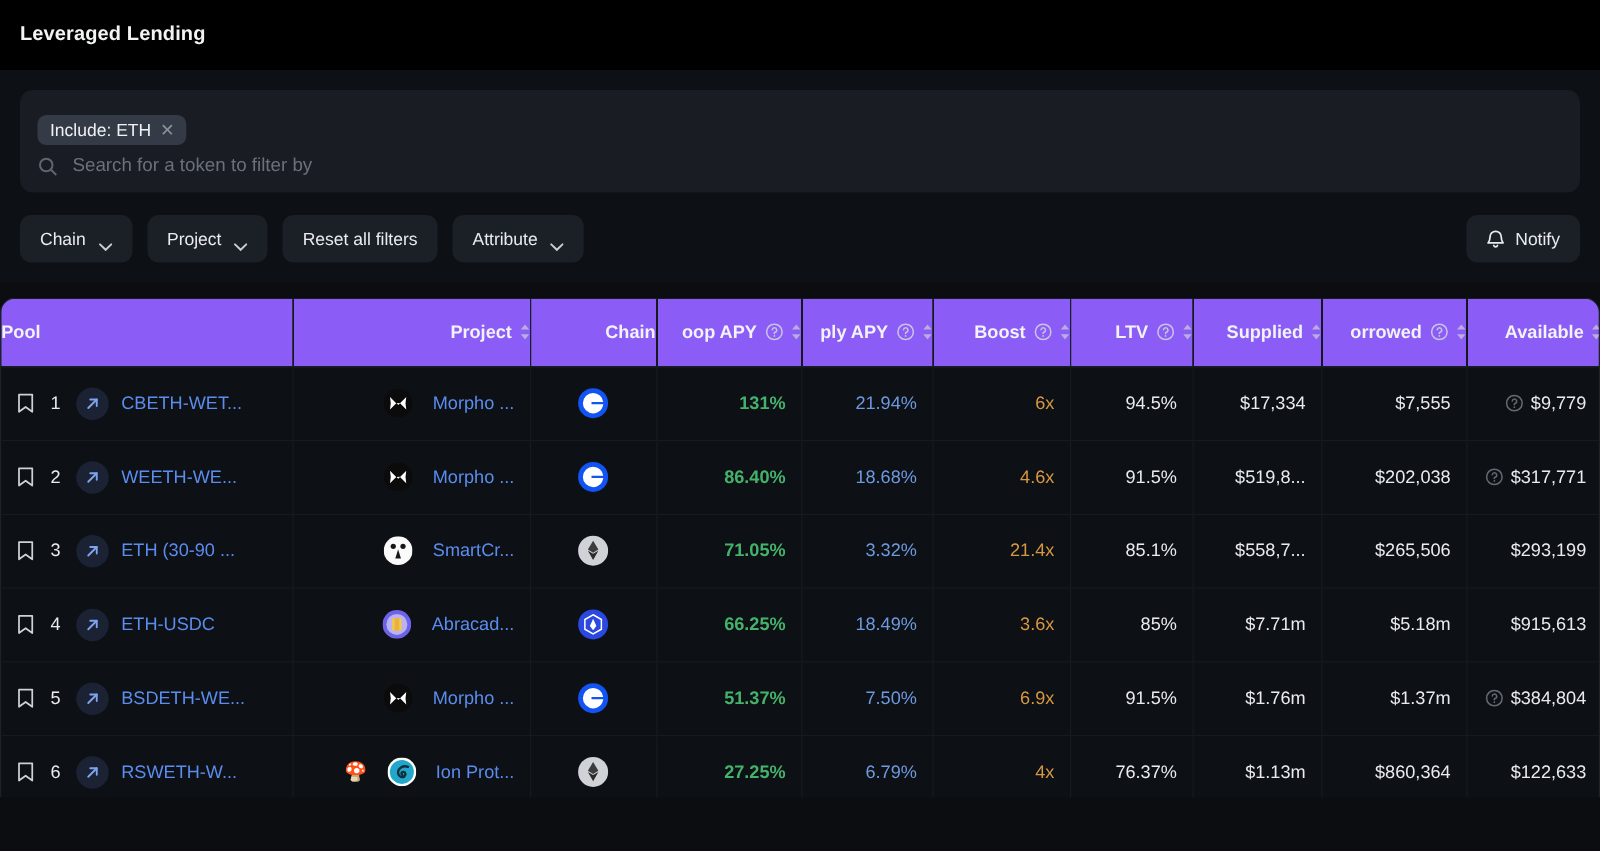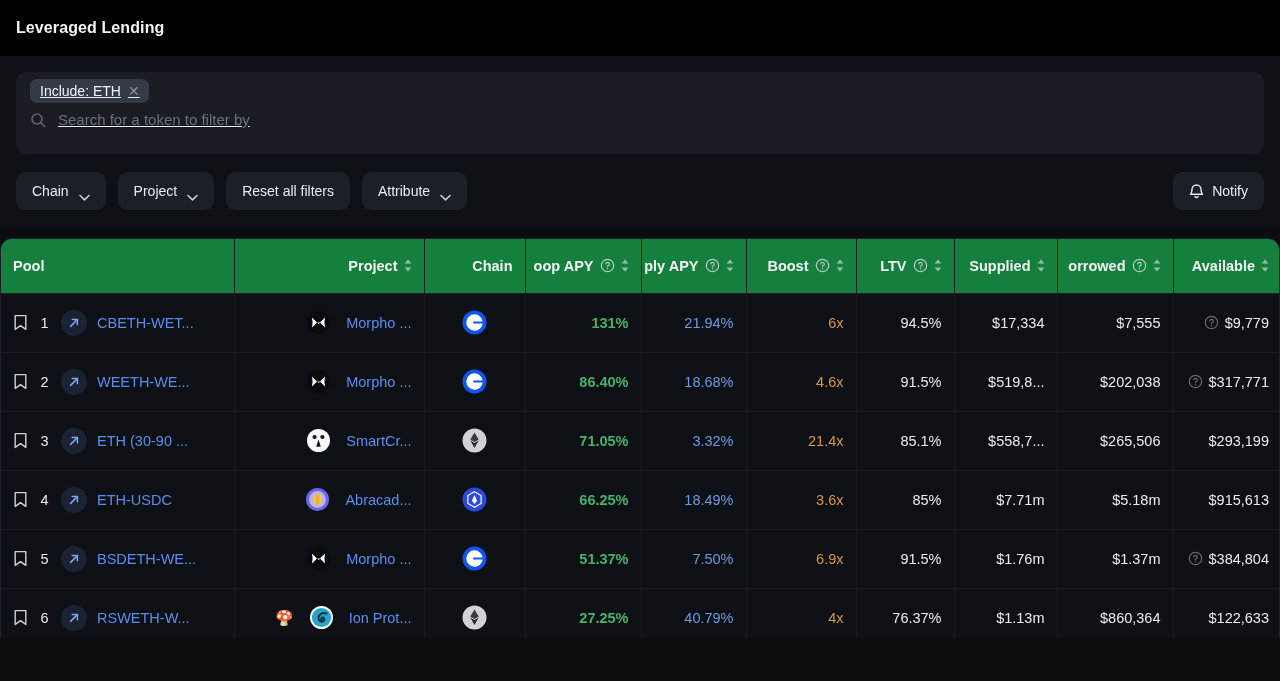--- a/index.html
+++ b/index.html
@@ -25,23 +25,22 @@
 
   
   .filter-panel {
     margin: 0 0 0 0;
     padding: 16px;
     background: #0d1014;
   }
   .search-box {
     background: #191c22;
     border-radius: 10px;
-    padding: 7px 14px 10px 14px;
+    padding: 20px 14px 10px 14px;
     min-height: 82px;
-    text-decoration: underline;
   }
   .chip-row { display: flex; gap: 8px; flex-wrap: wrap; margin-bottom: 4px; }
   .chip {
     display: inline-flex; align-items: center; gap: 7px;
     background: #343a46;
     border-radius: 7px;
     padding: 5px 9px 5px 10px;
     font-size: 14px;
     color: #f0f2f5;
     line-height: 1;
@@ -90,24 +89,24 @@
     height: 400px;
   }
   table { width: 1280px; border-collapse: collapse; table-layout: fixed; }
   thead th {
     height: 54px;
     font-size: 14.5px;
     font-weight: 700;
     color: #f1f3f6;
     border-bottom: 1px solid #1d2129;
     border-right: 1px solid #1a1e25;
-    padding: 0 12px;
+    padding: 0 0;
     white-space: nowrap;
     overflow: hidden;
-    background: #15803d;
+    background: #8b5cf6;
   }
   thead th:last-child { border-right: none; }
   .th-inner { display: flex; align-items: center; gap: 6px; }
   .th-right .th-inner { justify-content: flex-end; }
   .q-icon { width: 15px; height: 15px; flex: none; opacity: .82; }
   .sort-icon { width: 8px; height: 13px; flex: none; opacity: .75; }
 
   tbody td {
     height: 59px;
     border-bottom: 1px solid #171a21;
@@ -661,21 +660,21 @@
           <td>
             <div class="chain-cell">
               <span class="chain-logo"><svg viewBox="0 0 25 25">
                   <circle cx="12.5" cy="12.5" r="12" fill="#cfd2d6"></circle>
                   <path d="M12.5 4.6l4.2 7-4.2 2.5-4.2-2.5z" fill="#3c3c3d"></path>
                   <path d="M12.5 15l4.2-2.5-4.2 7.4-4.2-7.4z" fill="#2b2b2c"></path>
                 </svg></span>
             </div>
           </td>
           <td class="td-right val-green">27.25%</td>
-          <td class="td-right val-blue">40.79%</td>
+          <td class="td-right val-blue">6.79%</td>
           <td class="td-right val-orange">4x</td>
           <td class="td-right">76.37%</td>
           <td class="td-right">$1.13m</td>
           <td class="td-right">$860,364</td>
           <td>
             <div class="cell-with-q">
               <span>$122,633</span>
             </div>
           </td>
         </tr>

